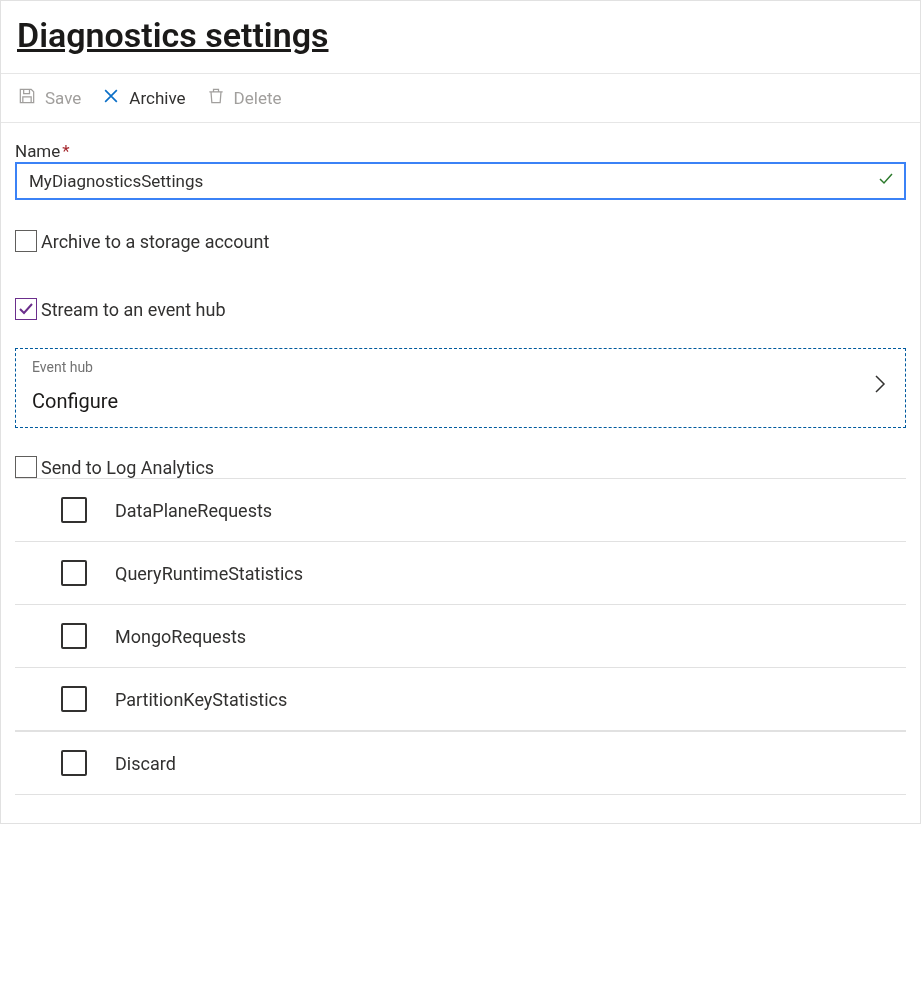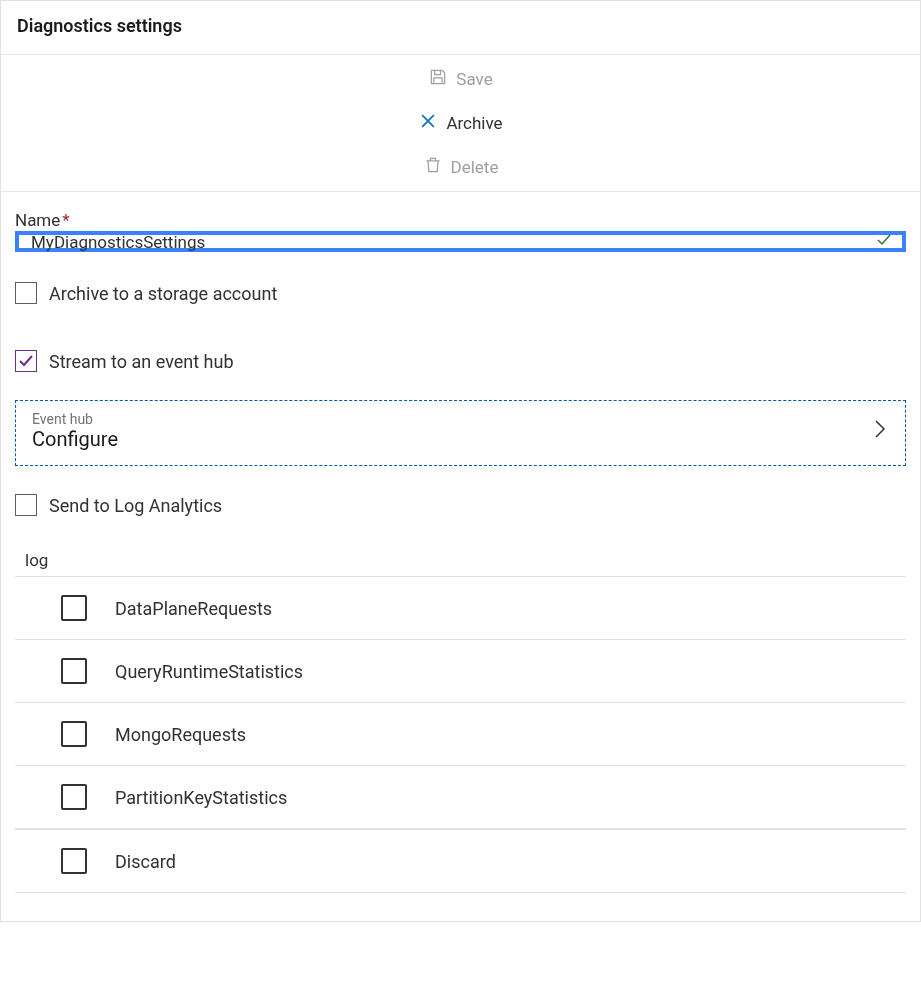--- a/index.html
+++ b/index.html
@@ -11,33 +11,33 @@
   }
   .page {
     width: 921px;
     border: 1px solid #e1e1e1;
     background: #fff;
   }
   .header {
     padding: 14px 16px 18px 16px;
   }
   .title {
-    font-size: 18px;
+    font-size: 34px;
     font-weight: 600;
     color: #1b1a19;
+    text-decoration: underline;
   }
   .toolbar {
     border-top: 1px solid #e6e6e6;
     border-bottom: 1px solid #e6e6e6;
     display: flex;
     align-items: center;
     gap: 20px;
     padding: 12px 16px;
     font-size: 17px;
-    flex-direction: column;
   }
   .btn {
     display: inline-flex;
     align-items: center;
     gap: 8px;
     cursor: pointer;
   }
   .btn.disabled { color: #a19f9d; cursor: default; }
   .btn svg { width: 20px; height: 20px; }
   .btn .lbl { }
@@ -46,23 +46,23 @@
     padding: 18px 14px 28px 14px;
   }
   .field-label {
     font-size: 17px;
     color: #323130;
     margin-bottom: 1px;
   }
   .req { color: #a4262c; margin-left: 2px; }
   .input-wrap {
     position: relative;
-    border: 4px solid #3b82f6;
+    border: 2px solid #3b82f6;
     padding: 6px 52px 6px 10px;
-    height: 21px;
+    height: 38px;
     display: flex;
     align-items: center;
   }
   .input-wrap input {
     border: none;
     outline: none;
     width: 100%;
     font-size: 17px;
     font-family: inherit;
     color: #323130;
@@ -72,21 +72,21 @@
     position: absolute;
     right: 10px;
     top: 50%;
     transform: translateY(-50%);
     color: #2c7a2c;
   }
   .valid-mark svg { width: 16px; height: 16px; }
   .chk-row {
     display: flex;
     align-items: center;
-    gap: 12px;
+    gap: 4px;
     margin-top: 30px;
   }
   .chk {
     width: 22px;
     height: 22px;
     border: 1px solid #605e5c;
     display: inline-flex;
     align-items: center;
     justify-content: center;
     flex: 0 0 auto;
@@ -109,21 +109,21 @@
     cursor: pointer;
   }
   .configure-left { }
   .cfg-small {
     font-size: 14px;
     color: #737373;
   }
   .cfg-big {
     font-size: 20px;
     color: #1b1a19;
-    margin-top: 0;
+    margin-top: 14px;
   }
   .chevron { color: #323130; }
   .chevron svg { width: 14px; height: 24px; }
   .section-head {
     font-size: 17px;
     color: #323130;
     margin-top: 34px;
     margin-left: 10px;
     margin-bottom: 6px;
   }
@@ -225,21 +225,20 @@
           <path d="M2 4l8 8-8 8"></path>
         </svg>
       </span>
     </div>
 
     <div class="chk-row" style="margin-top:28px;">
       <span class="chk"></span>
       <span class="chk-label">Send to Log Analytics</span>
     </div>
 
-    <div class="section-head">log</div>
     <div class="list-line">
       <div class="list-item">
         <span class="chk-big"></span>
         <span class="item-label">DataPlaneRequests</span>
       </div>
       <div class="list-item">
         <span class="chk-big"></span>
         <span class="item-label">QueryRuntimeStatistics</span>
       </div>
       <div class="list-item">

